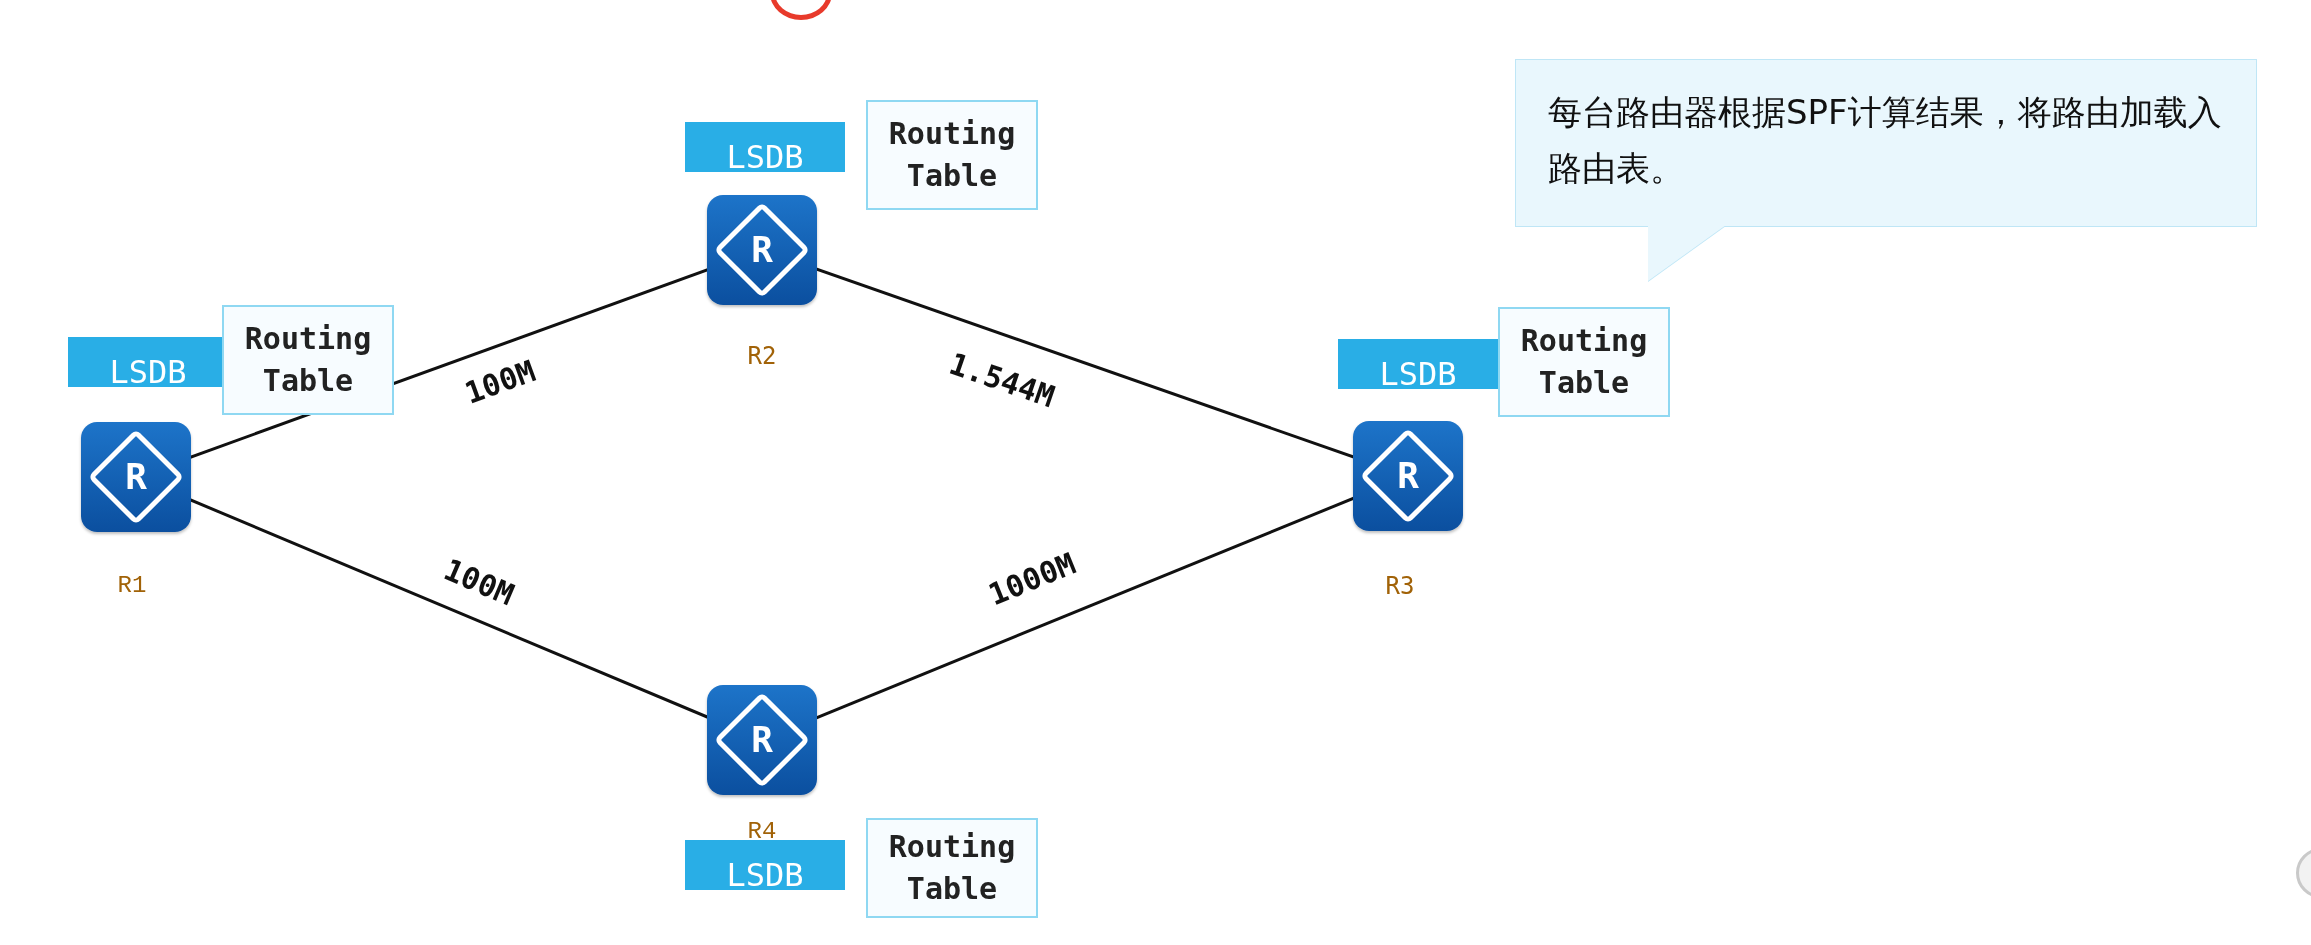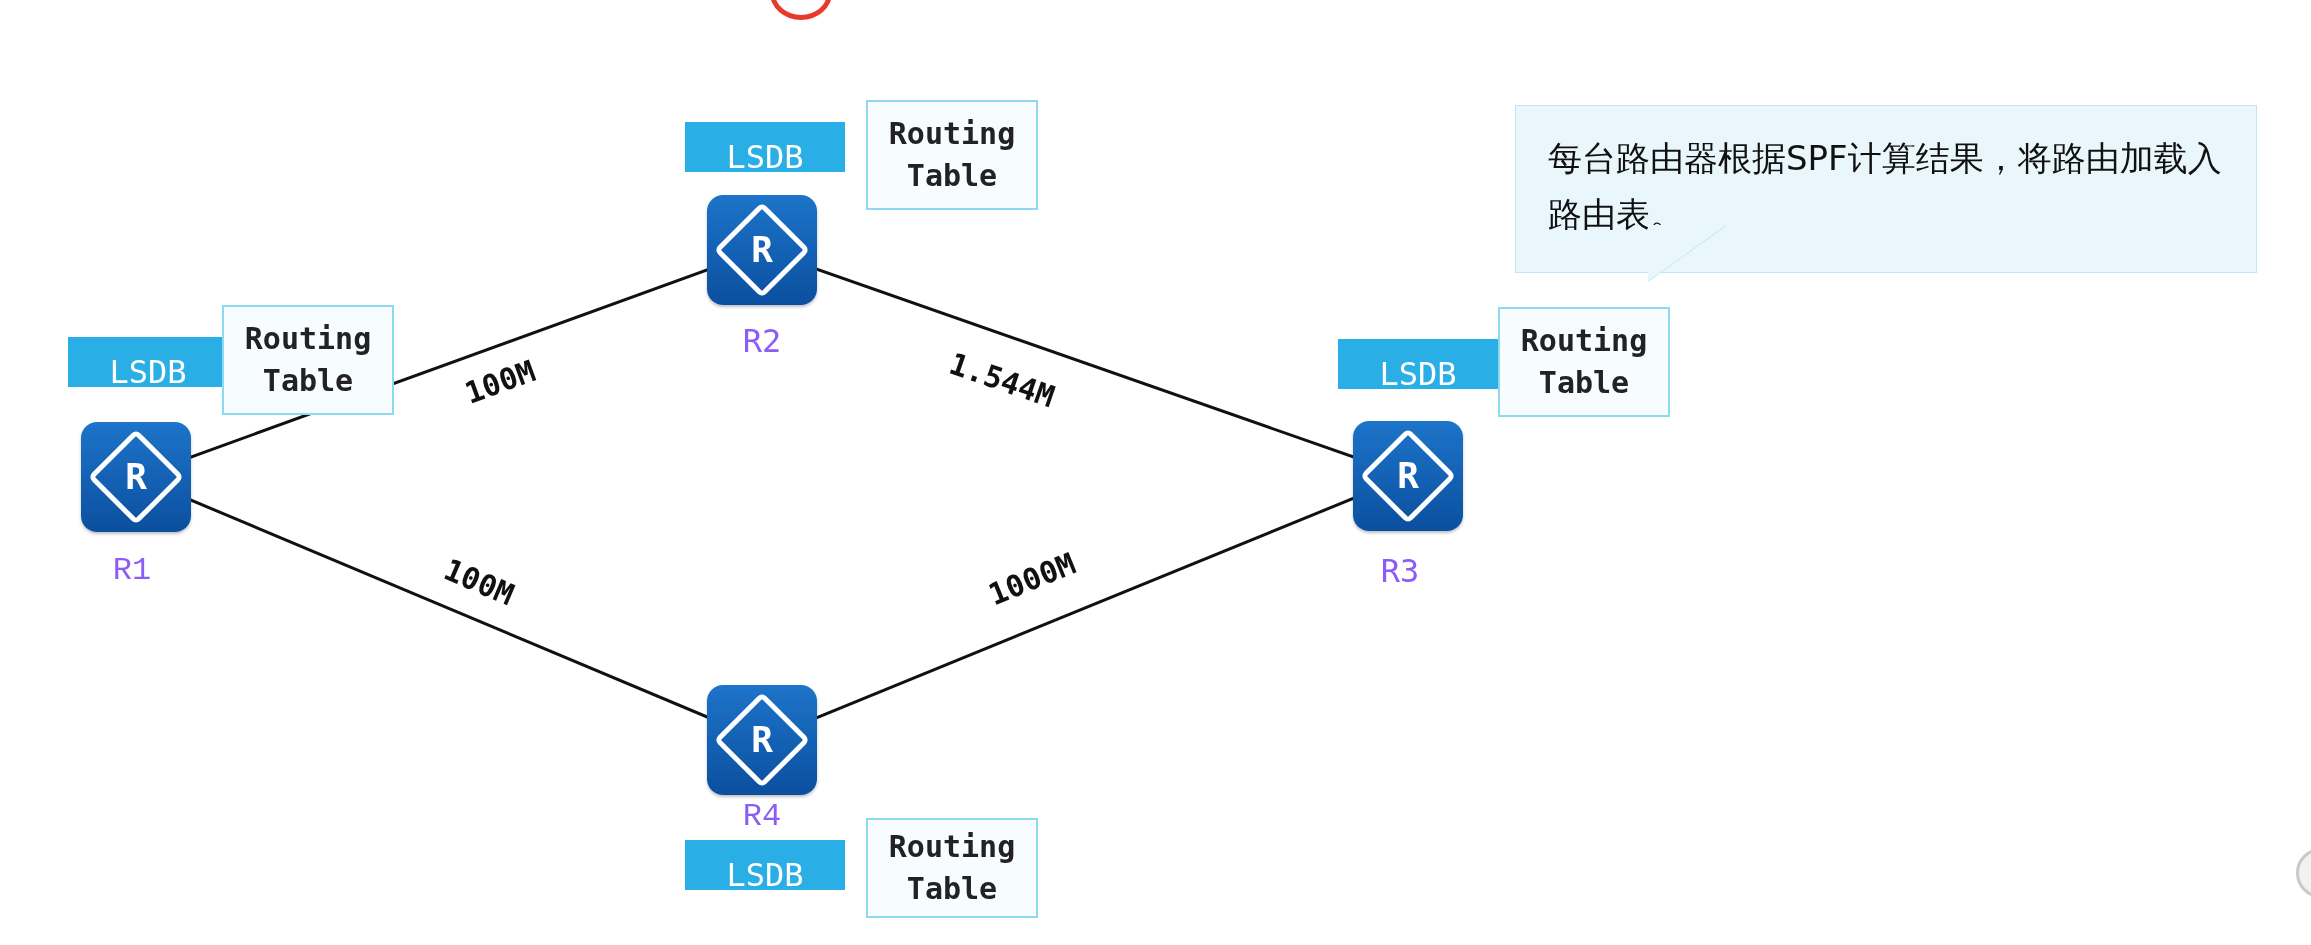--- a/index.html
+++ b/index.html
@@ -27,21 +27,21 @@
     border:5px solid #ffffff;border-radius:6px;
   }
   .router .rletter{
     position:absolute;left:50%;top:50%;
     transform:translate(-50%,-52%);
     color:#ffffff;font-size:36px;font-weight:bold;
   }
 
   .router-name{
     position:absolute;z-index:3;width:140px;text-align:center;
-    font-size:32px;color:#8b5cf6;
+    font-size:24px;color:#a16207;margin-top:20px;
   }
 
   .lsdb{
     position:absolute;z-index:2;
     width:160px;height:50px;line-height:70px;text-align:center;
     background:#29aee6;color:#ffffff;font-size:32px;
   }
   .rtable{
     position:absolute;z-index:2;
     width:172px;height:110px;
@@ -58,21 +58,20 @@
   }
 
   .callout{
     position:absolute;z-index:2;
     left:1515px;top:59px;width:742px;height:168px;
     background:#e9f7fd;border:1px solid #bfe6f6;
     box-sizing:border-box;
     font-family:"DejaVu Sans","Liberation Sans",sans-serif;
     font-size:34px;color:#111;line-height:1.65;
     padding:24px 32px;
-    margin-top:46px;
   }
   .callout-tail{
     position:absolute;z-index:2;
     left:1648px;top:225px;
     width:0;height:0;
     border-top:56px solid #e9f7fd;
     border-right:78px solid transparent;
     filter:drop-shadow(0 1px 0 #bfe6f6);
   }
 

